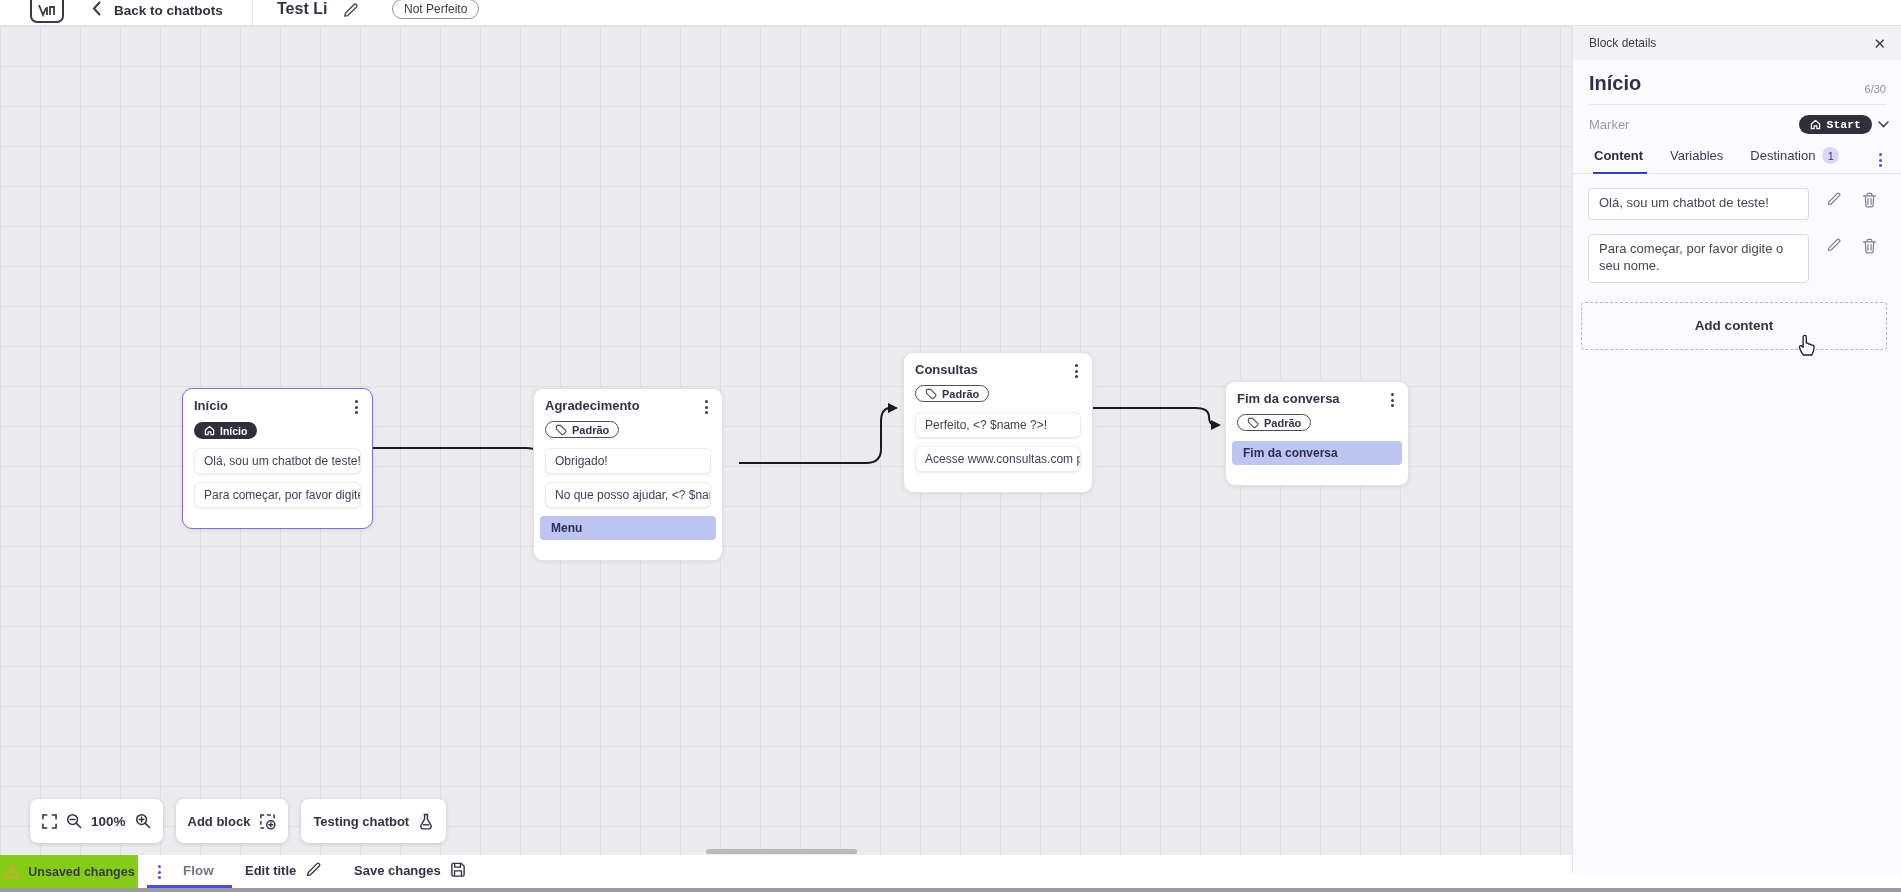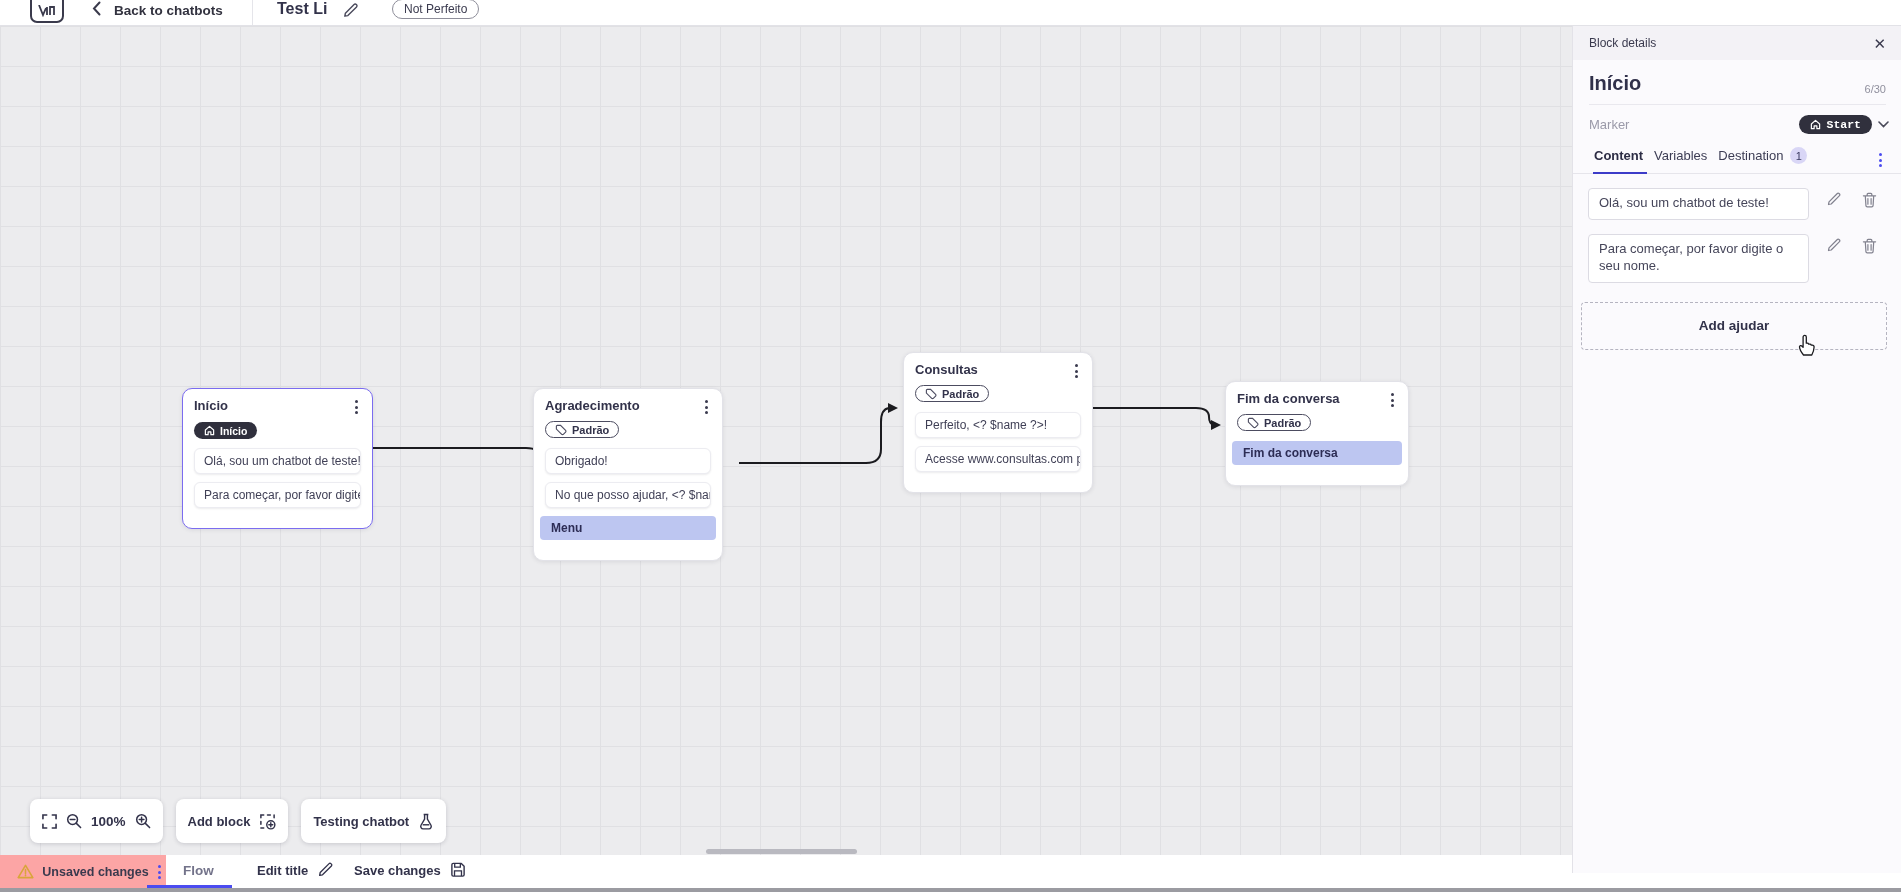--- a/index.html
+++ b/index.html
@@ -64,49 +64,49 @@
   .panel-close { font-size:15px; color:#3a3a4e; cursor:pointer; line-height:1; }
   .name-row { display:flex; justify-content:space-between; align-items:flex-end; margin:12px 15px 0 16px;
     padding-bottom:9px; border-bottom:1px solid #e9e8ee; }
   .block-name { font-size:20px; font-weight:700; color:#30304a; }
   .char-count { font-size:11px; color:#90909e; }
   .marker-row { display:flex; justify-content:space-between; align-items:center; padding:10px 12px 9px 16px; }
   .marker-label { font-size:13px; color:#9b9aa9; }
   .marker-value { display:flex; align-items:center; gap:6px;font-family:Liberation Mono, monospace; }
   .start-pill { display:inline-flex; align-items:center; gap:5px; background:#30303d; color:#fff;
     border-radius:11px; padding:3px 11px; font-size:11.5px; font-weight:700; cursor:pointer; }
-  .panel-tabs { position:relative; display:flex; gap:11px; align-items:center; padding:4px 0 9px 21px;
+  .panel-tabs { position:relative; display:flex; gap:27px; align-items:center; padding:4px 0 9px 21px;
     border-bottom:1px solid #e6e5eb; }
   .p-tab { font-size:13px; color:#3c3c54; cursor:pointer; display:flex; align-items:center; }
   .p-tab.active { font-weight:700; color:#2c2c44; }
   .p-tab .badge-circle { width:17px; height:17px; border-radius:50%; background:#d9d6f6; color:#3a3a60;
     font-size:11px; display:inline-flex; align-items:center; justify-content:center; margin-left:7px; }
   .p-tabs-underline { position:absolute; left:20px; bottom:-1px; width:54px; height:2.5px; background:#3c3cc8; }
   .panel-tabs .dots-v { position:absolute; right:16px; top:8px; }
   .msg-row { display:flex; align-items:flex-start; margin:14px 15px 0 15px; }
   .msg-box { width:221px; background:#fff; border:1px solid #dcdbe3; border-radius:4px;
     padding:6px 10px 7px; font-size:13px; color:#46465a; line-height:1.3; cursor:text; }
   .msg-icons { display:flex; gap:21px; margin-left:17px; margin-top:4px; color:#82828f; }
   .msg-icons svg { cursor:pointer; }
   .add-content { margin:19px 0 0 8px; width:306px; height:48px; border:1.5px dashed #b5b4c0; border-radius:4px;
     display:flex; align-items:center; justify-content:center; font-size:13.5px; font-weight:700; color:#32324a;
     background:transparent; cursor:pointer; }
   .cursor-hand { position:absolute; left:222px; top:306px; pointer-events:none; }
 
   
   .bottombar { position:absolute; left:0; right:0; bottom:0; height:37px; background:#fff; z-index:10; }
   .bottom-strip { position:absolute; left:0; right:0; bottom:0; height:4px; background:#9b9ba1; }
-  .unsaved { position:absolute; left:0; top:0; width:166px; height:33px; background:#fca5a5;
+  .unsaved { position:absolute; left:0; top:0; width:138px; height:33px; background:#84cc16;
     display:flex; align-items:center; justify-content:center; gap:8px; font-size:12.5px; font-weight:700; color:#3a3a4e; }
   .bb-dots { position:absolute; left:155px; top:8px; }
   .bb-tab { position:absolute; left:183px; top:8px; font-size:13.5px; font-weight:700; color:#73738a; cursor:pointer; }
   .bb-underline { position:absolute; left:147px; bottom:4px; width:85px; height:3px; background:#4b4cf0; }
   .bb-btn { position:absolute; top:7px; display:flex; align-items:center; gap:9px;
     font-size:13px; font-weight:700; color:#32324a; cursor:pointer; }
-  .bb-edit { left:249px;padding-left:8px; } .bb-save { left:354px; }
+  .bb-edit { left:237px;padding-left:8px; } .bb-save { left:354px; }
 </style>
 </head>
 <body>
 
 <div class="app">
 
   <div class="topbar">
     <div class="logo">
       <svg width="18" height="12" viewBox="0 0 18 12">
         <path d="M1 0 L5 10 L8 3 M9 10 V2 M12 10 V2 H16 V10" stroke="#3a3a4c" stroke-width="1.8" fill="none"></path>
@@ -310,21 +310,21 @@
       <div class="msg-icons">
         <svg width="15" height="15" viewBox="0 0 18 18">
           <path d="M3 15 L3.6 11.8 L13.6 1.8 a1.4 1.4 0 0 1 2 0 l0.6 0.6 a1.4 1.4 0 0 1 0 2 L6.2 14.4 Z" stroke="#82828f" stroke-width="1.5" fill="none" stroke-linejoin="round"></path>
         </svg>
         <svg width="15" height="16" viewBox="0 0 16 17">
           <path d="M1.5 4 H14.5 M5.5 4 V2.5 a1 1 0 0 1 1-1 H9.5 a1 1 0 0 1 1 1 V4 M3.5 4 L4.2 14.5 a1.4 1.4 0 0 0 1.4 1.3 H10.4 a1.4 1.4 0 0 0 1.4-1.3 L12.5 4 M6.3 7 V13 M9.7 7 V13" stroke="#82828f" stroke-width="1.3" fill="none" stroke-linecap="round"></path>
         </svg>
       </div>
     </div>
 
-    <div class="add-content">Add ajudar</div>
+    <div class="add-content">Add content</div>
 
     <svg class="cursor-hand" width="22" height="26" viewBox="0 0 22 26">
       <path d="M8.5 23 C6.5 20.5 4.5 17 4.5 14.8 c0-1.2 1.6-1.7 2.6-0.6 l1 1.1 V5 a1.6 1.6 0 0 1 3.2 0 v6.2 h1 a1.5 1.5 0 0 1 1.4 1 h1.2 a1.5 1.5 0 0 1 1.4 1 h1.1 a1.7 1.7 0 0 1 1.7 1.8 c-0.1 2.6-0.9 5.4-2.3 8 z" fill="#fff" stroke="#1b1b1f" stroke-width="1.3" stroke-linejoin="round"></path>
     </svg>
   </div>
 
   <div class="bottombar">
     <div class="unsaved">
       <svg width="17" height="15" viewBox="0 0 18 16">
         <path d="M9 1.5 L16.8 14.5 H1.2 Z" stroke="#d9a53a" stroke-width="1.7" fill="none" stroke-linejoin="round"></path>

